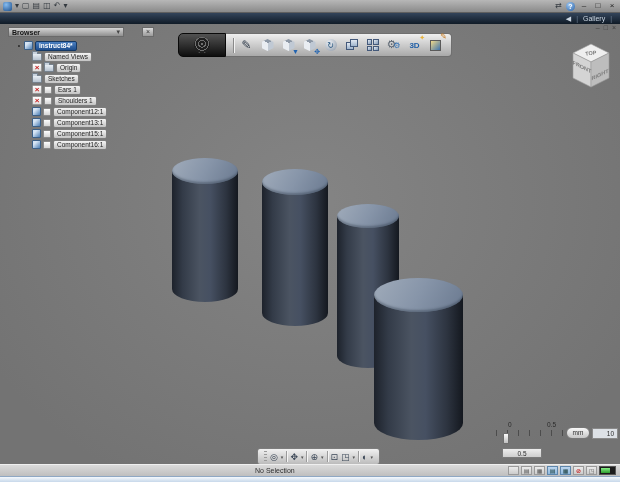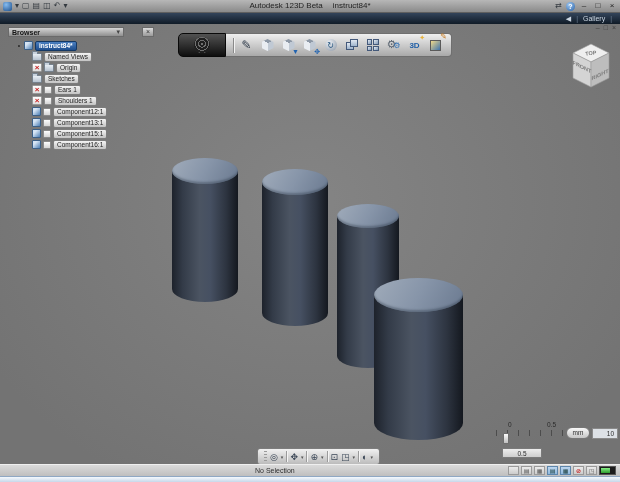--- a/index.html
+++ b/index.html
@@ -110,24 +110,20 @@
   <div class="titlebar">
     <div class="tb-left">
       <span class="app-logo"></span>
       <span class="tb-ic">▾</span>
       <span class="tb-ic">▢</span>
       <span class="tb-ic">▤</span>
       <span class="tb-ic">◫</span>
       <span class="tb-ic">↶</span>
       <span class="tb-ic">▾</span>
     </div>
-    <div class="tb-title">
-      <span>Autodesk 123D Beta</span>
-      <span>instruct84*</span>
-    </div>
     <div class="tb-right">
       <span class="tb-ic">⇄</span>
       <span class="help-ic">?</span>
       <span class="winbtn">–</span>
       <span class="winbtn">□</span>
       <span class="winbtn">×</span>
     </div>
   </div>
 
   <div class="gallerybar">

